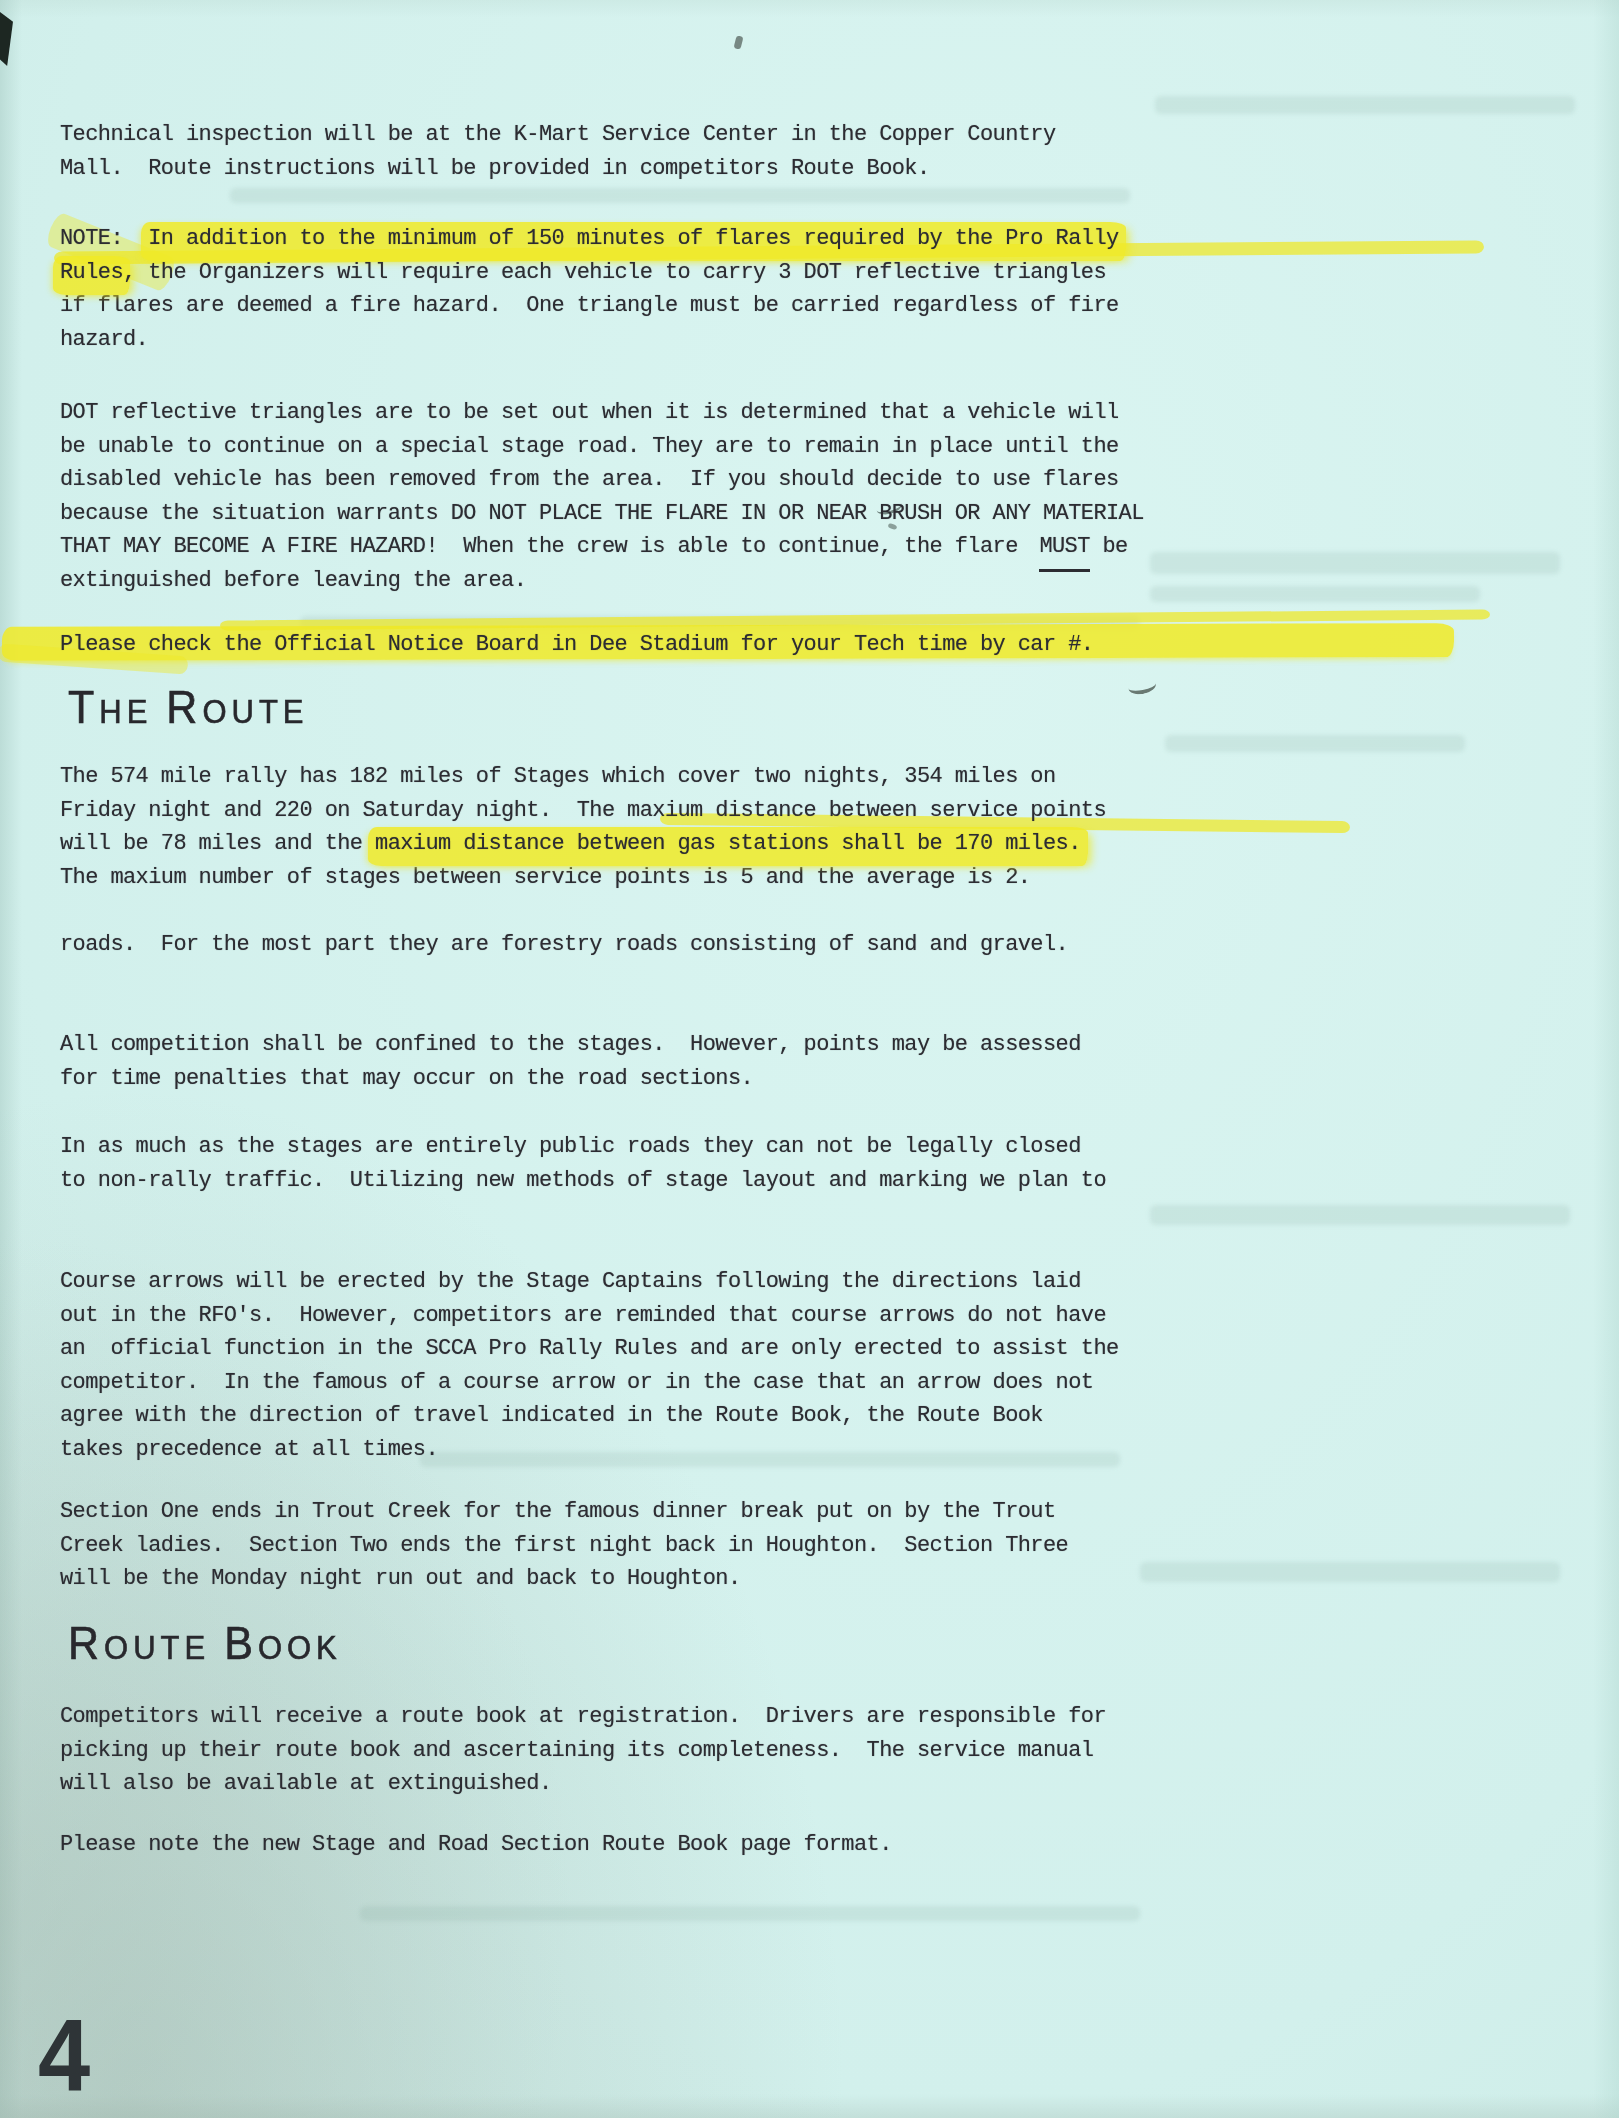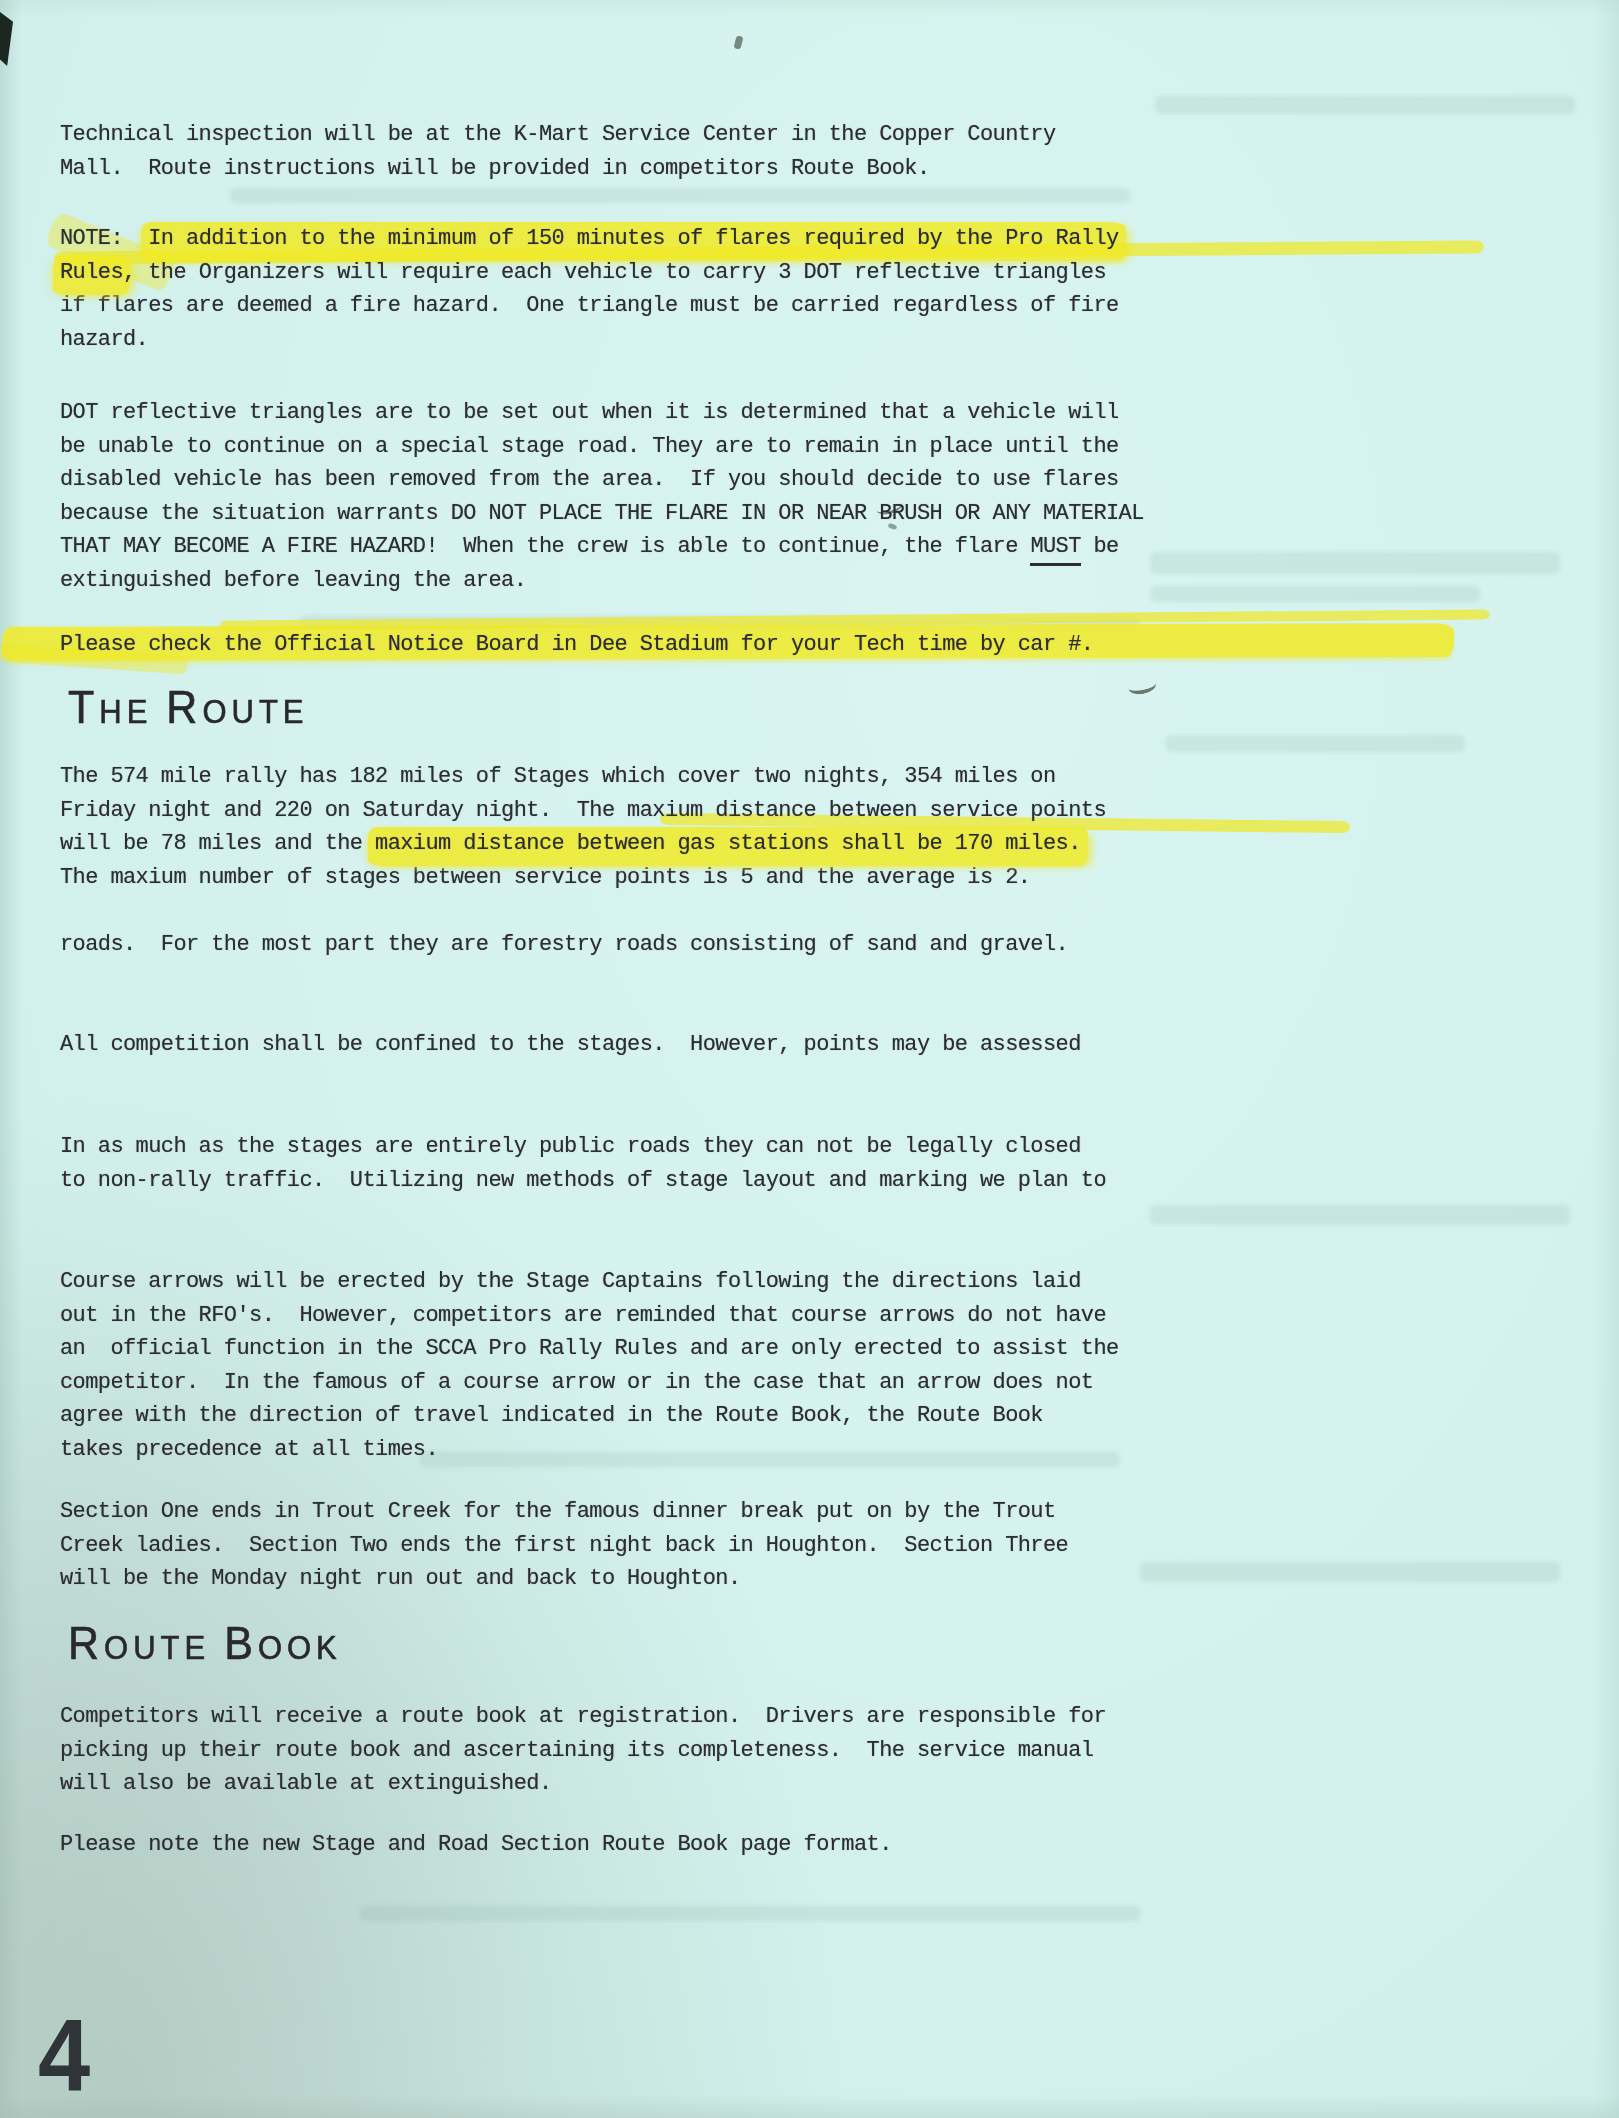--- a/index.html
+++ b/index.html
@@ -24,21 +24,21 @@
     background:rgba(240,234,38,.85);color:inherit;
     padding:4px 7px 10px;margin:-4px -7px -2px;
     border-radius:9px 16px 6px 13px / 11px 6px 13px 7px;
     box-shadow:6px 3px 8px -3px rgba(238,232,34,.75), -4px 2px 6px -3px rgba(238,232,34,.6);
   }
   .streak{position:absolute;background:rgba(238,232,36,.72);pointer-events:none;
           border-radius:8px/50%;}
   .band{position:absolute;background:rgba(240,234,38,.85);pointer-events:none;
         border-radius:10px 18px 8px 14px / 14px 8px 16px 9px;
         box-shadow:0 4px 6px -3px rgba(238,232,34,.7);}
-  .u{border-bottom:3px solid #2c2c32;padding-bottom:4px;}
+  .u{border-bottom:3px solid #2c2c32;padding-bottom:10px;margin-left:9px;}
   h2.hand{position:absolute;left:68px;margin:0;font-family:"Liberation Sans","DejaVu Sans",sans-serif;
           font-weight:400;color:#28282d;letter-spacing:5px;-webkit-text-stroke:.6px #28282d;
           transform:scaleY(1.06);transform-origin:left top;white-space:nowrap;}
   h2.hand .cap{font-size:43px;}
   h2.hand .sc{font-size:31px;}
   h2.hand .word{margin-right:14px;}
   .pagenum{position:absolute;left:38px;top:2004px;margin:0;
            font-family:"Liberation Sans","DejaVu Sans",sans-serif;font-weight:700;
            font-size:102px;line-height:1;color:#2e3437;transform:scaleX(.92);transform-origin:left top;}
   .ghost{position:absolute;background:rgba(125,160,152,.16);filter:blur(2px);
@@ -118,20 +118,21 @@
     <span class="line z1"><span>will be 78 miles and the </span><mark class="hl">maxium distance between gas stations shall be 170 miles.</mark></span>
     <span class="line">The maxium number of stages between service points is 5 and the average is 2.</span>
   </p>
 
   <p class="tw" style="top:928px">
     <span class="line">roads.  For the most part they are forestry roads consisting of sand and gravel.</span>
   </p>
 
   <p class="tw" style="top:1028px">
     <span class="line">All competition shall be confined to the stages.  However, points may be assessed</span>
+    <span class="line">for time penalties that may occur on the road sections.</span>
   </p>
 
   <p class="tw" style="top:1130px">
     <span class="line">In as much as the stages are entirely public roads they can not be legally closed</span>
     <span class="line">to non-rally traffic.  Utilizing new methods of stage layout and marking we plan to</span>
   </p>
 
   <p class="tw" style="top:1265px">
     <span class="line">Course arrows will be erected by the Stage Captains following the directions laid</span>
     <span class="line">out in the RFO's.  However, competitors are reminded that course arrows do not have</span>

